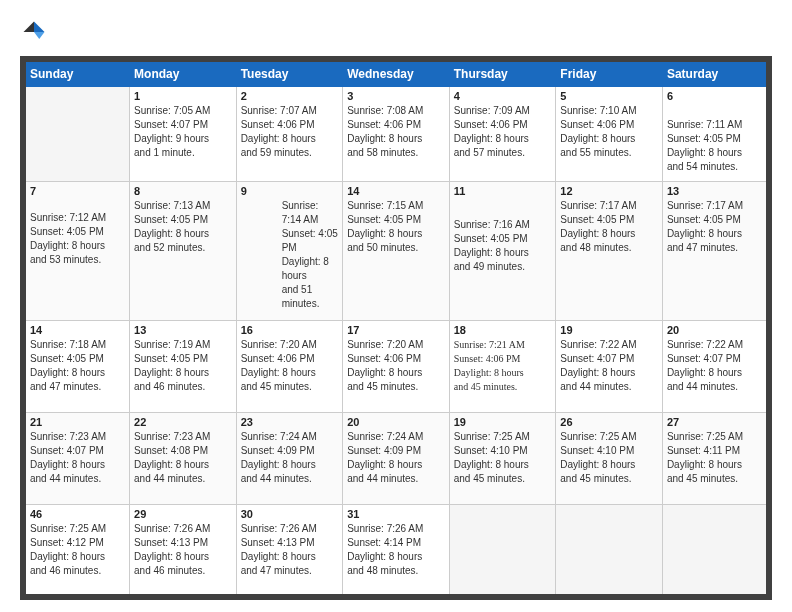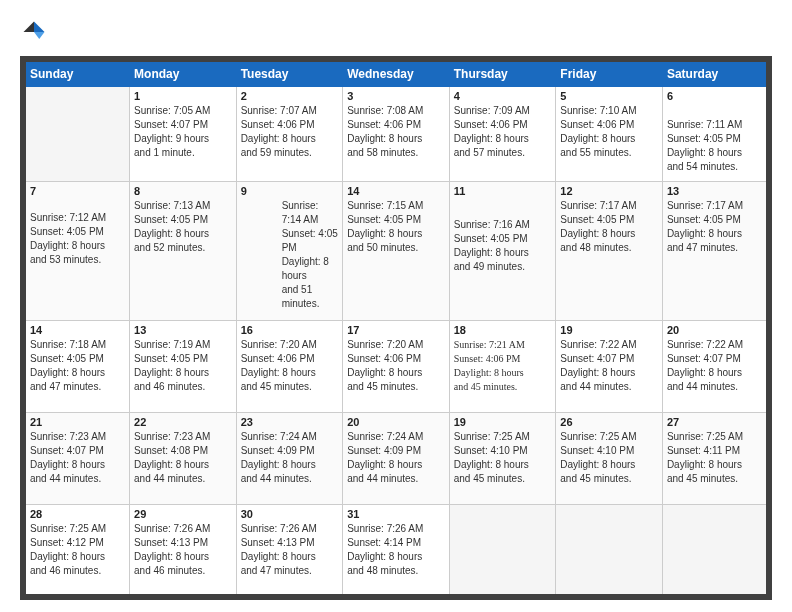--- a/index.html
+++ b/index.html
@@ -323,21 +323,21 @@
           <td>
             <span class="day-num">27</span>
             <div class="cell-text" style="white-space: pre-line;">Sunrise: 7:25 AM
 Sunset: 4:11 PM
 Daylight: 8 hours
 and 45 minutes.</div>
           </td>
         </tr>
         <tr>
           <td>
-            <span class="day-num">28</span>
+            <span class="day-num">46</span>
             <div class="cell-text" style="white-space: pre-line;">Sunrise: 7:25 AM
 Sunset: 4:12 PM
 Daylight: 8 hours
 and 46 minutes.</div>
           </td>
           <td>
             <span class="day-num">29</span>
             <div class="cell-text" style="white-space: pre-line;">Sunrise: 7:26 AM
 Sunset: 4:13 PM
 Daylight: 8 hours

